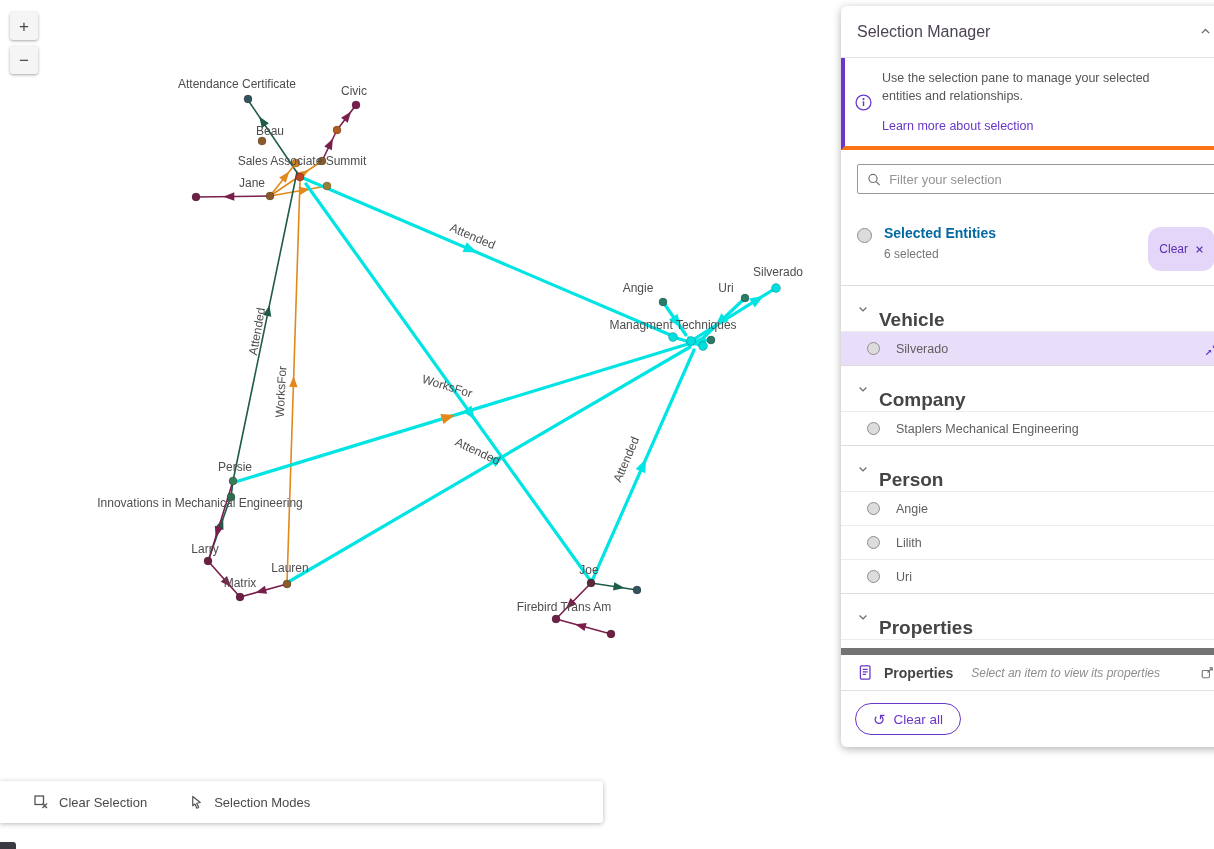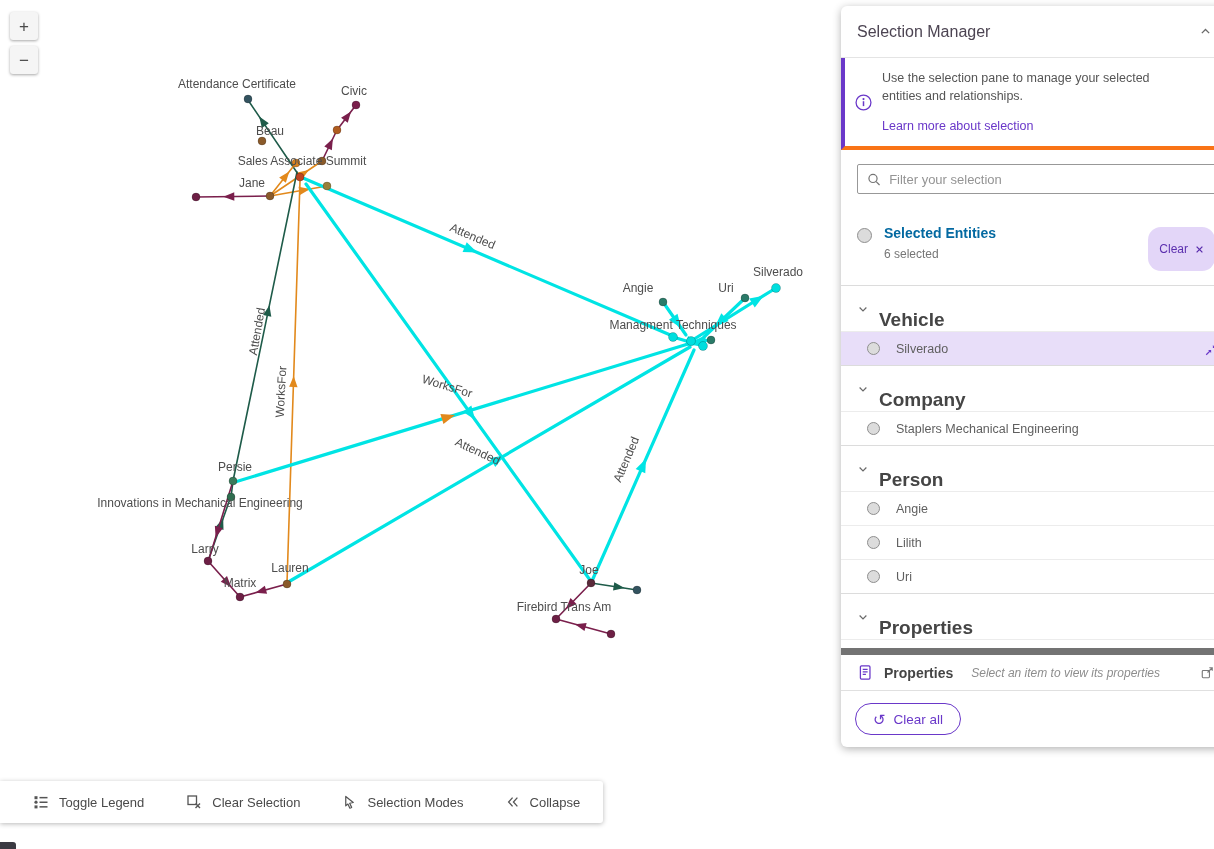--- a/index.html
+++ b/index.html
@@ -340,53 +340,30 @@
         <span class="undo-glyph">↺</span>
         <span>Clear all</span>
       </button>
     </div>
   </div>
 
   <div class="bottom-toolbar" id="bottom-toolbar">
       <div class="tb-item">
         <span class="tb-icon">
           <svg width="16" height="16" viewBox="0 0 16 16">
-            <g fill="#555">
-              <rect x="1.5" y="2.2" width="3" height="3"></rect>
-              <circle cx="3" cy="8.2" r="1.6"></circle>
-              <rect x="1.5" y="11.4" width="3" height="3"></rect>
-              <rect x="6.5" y="2.9" width="8" height="1.5"></rect>
-              <rect x="6.5" y="7.5" width="8" height="1.5"></rect>
-              <rect x="6.5" y="12.1" width="8" height="1.5"></rect>
-            </g>
-          </svg>
-        </span>
-        <span>Toggle Legend</span>
-      </div>
-      <div class="tb-item">
-        <span class="tb-icon">
-          <svg width="16" height="16" viewBox="0 0 16 16">
             <rect x="2" y="2" width="8.5" height="8.5" fill="none" stroke="#555" stroke-width="1.3"></rect>
             <path d="M9.5 9.5 L14 14 M14 9.5 L9.5 14" stroke="#555" stroke-width="1.4"></path>
           </svg>
         </span>
         <span>Clear Selection</span>
       </div>
       <div class="tb-item">
         <span class="tb-icon">
           <svg width="15" height="15" viewBox="0 0 16 16">
             <path d="M4 1.5 L12 8 L8.2 8.8 L10.3 13.2 L8.4 14.1 L6.3 9.7 L4 11.5 Z" fill="none" stroke="#555" stroke-width="1.3" stroke-linejoin="round"></path>
           </svg>
         </span>
         <span>Selection Modes</span>
       </div>
-      <div class="tb-item">
-        <span class="tb-icon">
-          <svg width="14" height="14" viewBox="0 0 16 16">
-            <path d="M7.5 3 L3 8 L7.5 13 M13 3 L8.5 8 L13 13" fill="none" stroke="#555" stroke-width="1.5"></path>
-          </svg>
-        </span>
-        <span>Collapse</span>
-      </div>
     </div>
 
   <div class="corner-sliver"></div>
 </div>
 
 </body></html>

